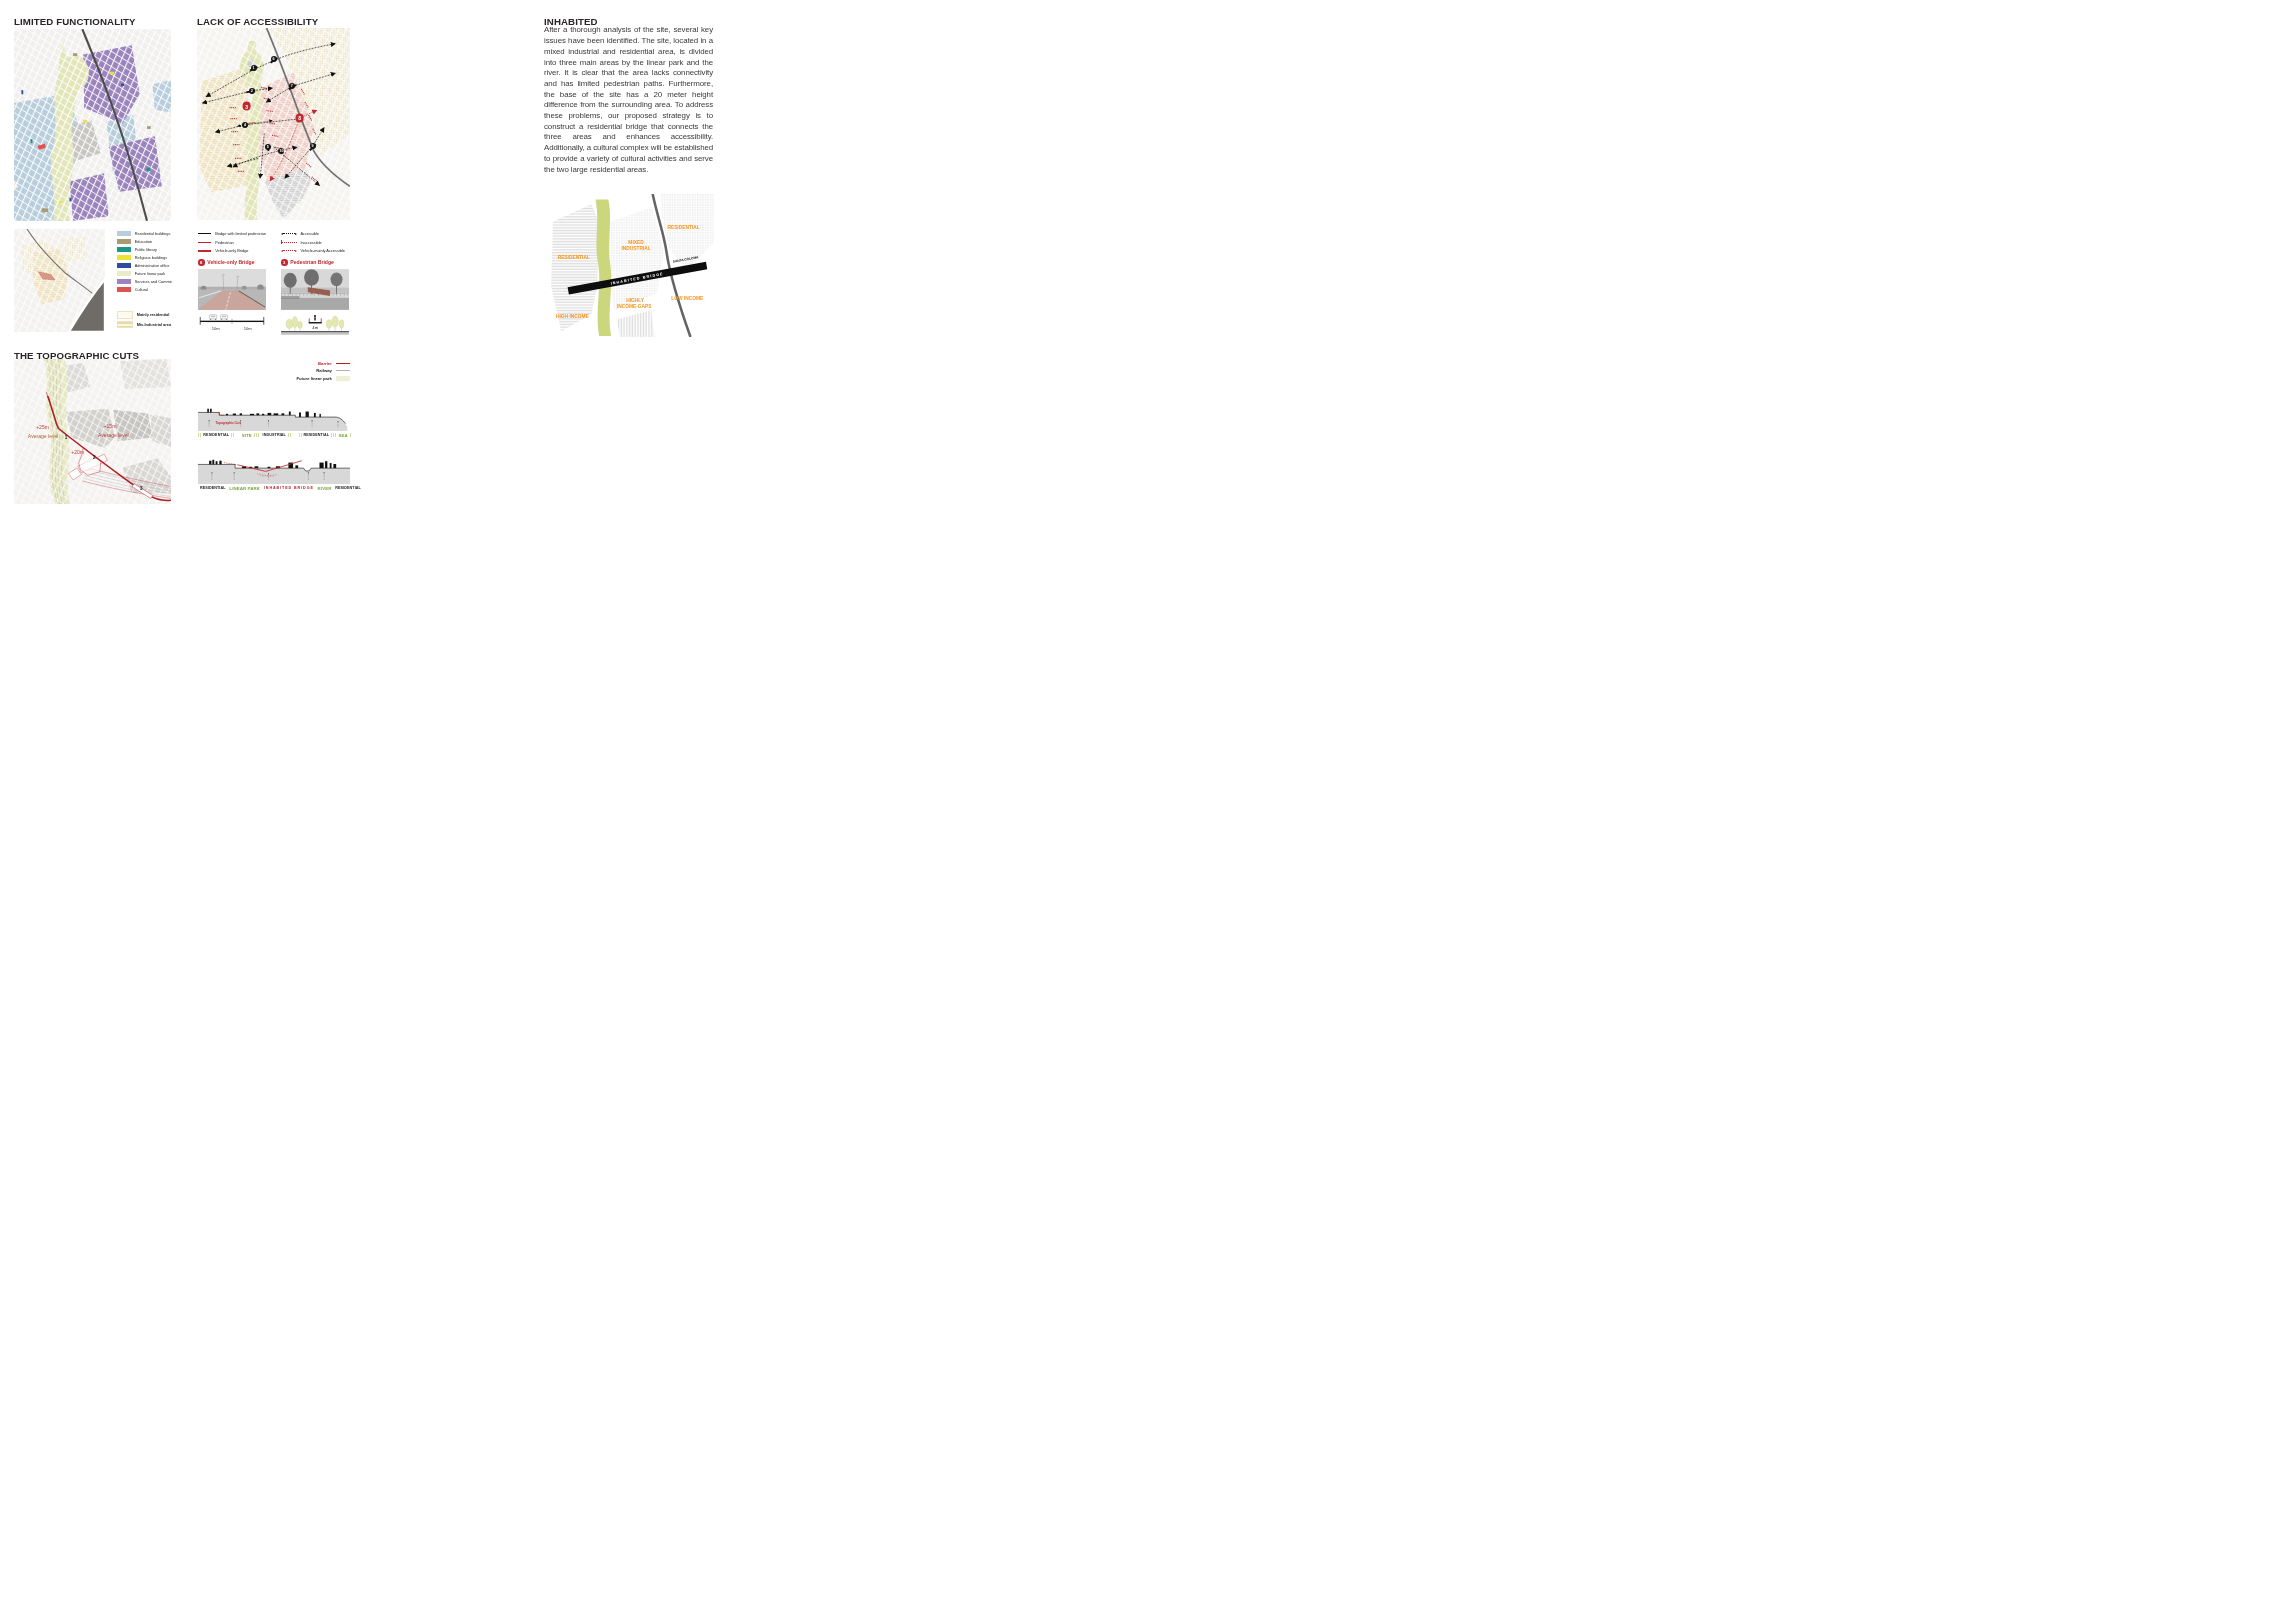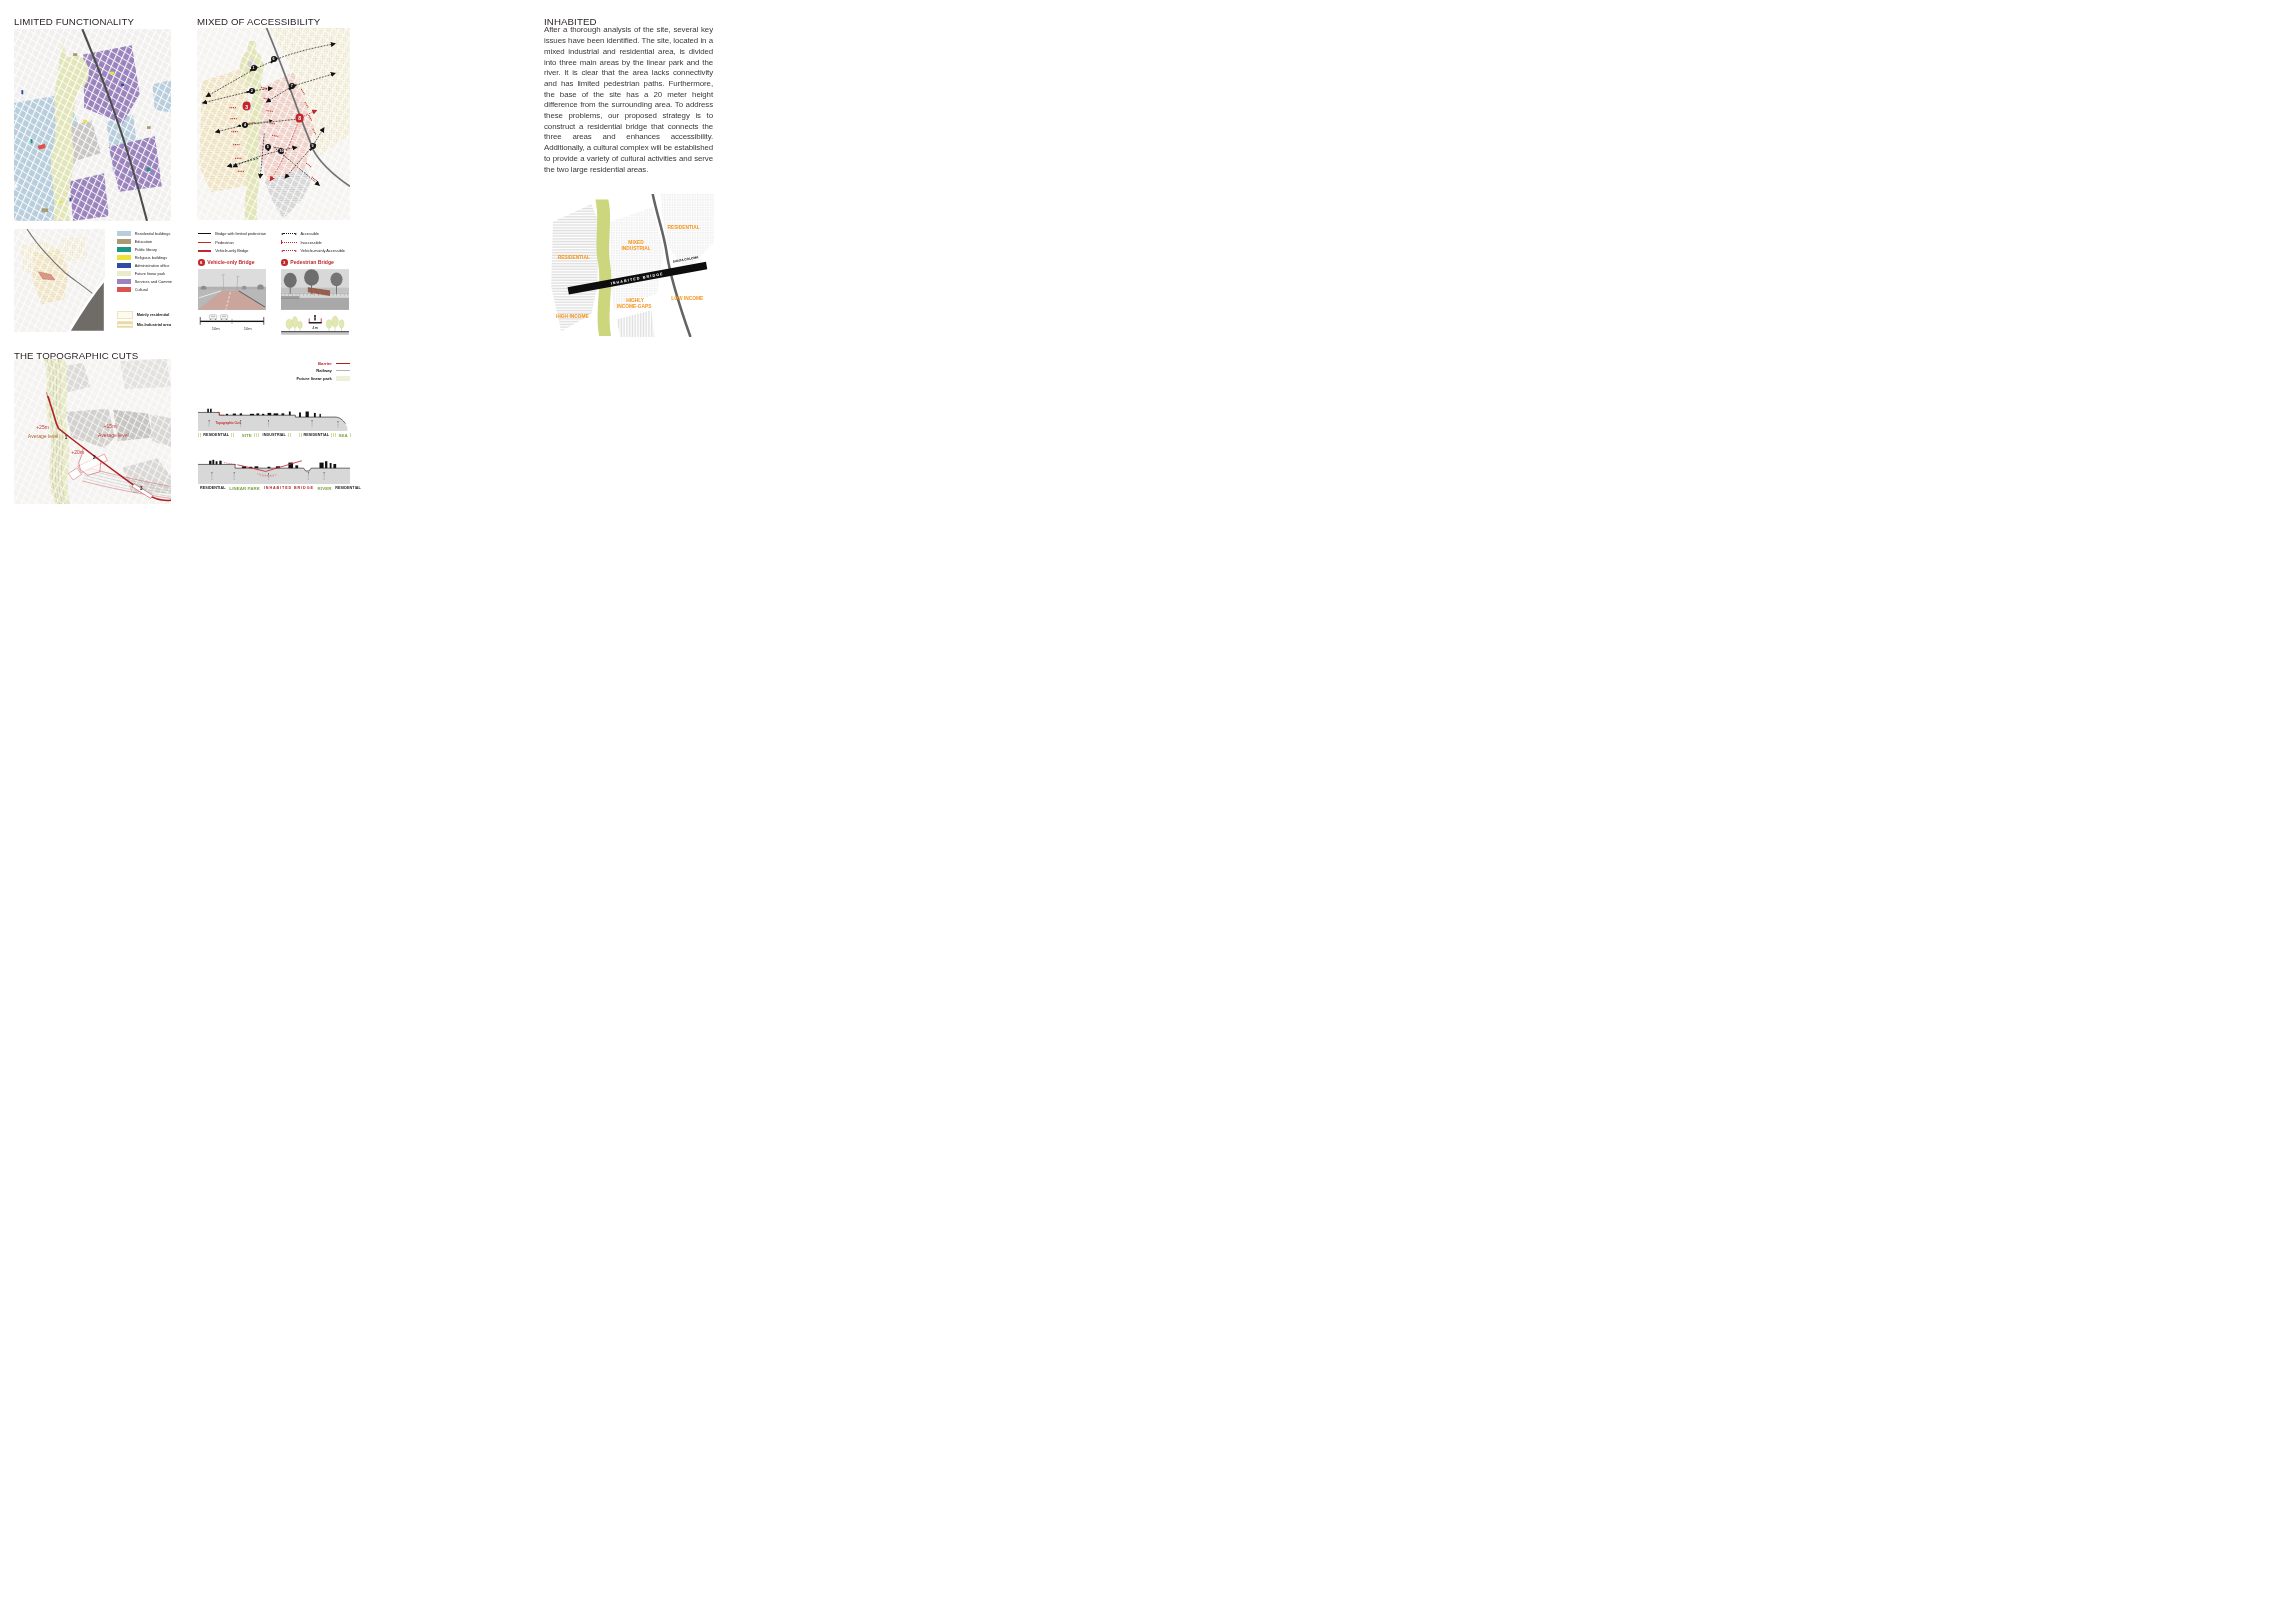--- a/index.html
+++ b/index.html
@@ -1,18 +1,18 @@
 <!DOCTYPE html>
 <html style="font-size:7.4px"><head>
 <meta charset="utf-8">
 <style>
   html,body{margin:0;padding:0;background:#ffffff;}
   body{font-family:"Liberation Sans", sans-serif; color:#231f20;}
   .board{position:relative;width:726px;height:513px;background:#fff;overflow:hidden;}
-  .ptitle{position:absolute;font-size:9.7px;font-weight:400;letter-spacing:0.1px;color:#2b2426;white-space:nowrap;}
+  .ptitle{position:absolute;font-size:9.7px;font-weight:700;letter-spacing:0.1px;color:#2b2426;white-space:nowrap;}
   .abs{position:absolute;}
   svg{display:block;}
 
   
   .legend1{position:absolute;left:117px;top:231px;width:60px;}
   .lg1-row{display:flex;align-items:center;margin-bottom:3px;}
   .lg1-sw{width:14px;height:4.6px;margin-right:3.7px;flex:0 0 auto;}
   .lg1-lab{font-size:3.9px;color:#222;white-space:nowrap;}
   .legend1b{position:absolute;left:117px;top:311px;width:65px;}
   .lg1b-row{display:flex;align-items:center;margin-bottom:2.3px;}
@@ -206,21 +206,21 @@
     <div class="lg1b-row">
         <span class="lg1b-sw sw-dots"></span>
         <span class="lg1b-lab">Mainly residential</span>
       </div>
     <div class="lg1b-row">
         <span class="lg1b-sw sw-lines"></span>
         <span class="lg1b-lab">Mix-Industrial area</span>
       </div>
   </div>
 
-  <h2 class="ptitle" style="left:197px;top:8.3px;">MIXED OF ACCESSIBILITY</h2>
+  <h2 class="ptitle" style="left:197px;top:8.3px;">LACK OF ACCESSIBILITY</h2>
 
   <div class="abs" style="left:197px;top:28px;width:153px;height:192px;">
     <svg width="153" height="192" viewBox="0 0 330 415">
       <rect width="330" height="415" fill="#f5f4f1"></rect>
       <path d="M158,0 L330,0 L330,230 L262,278 L212,120 L190,60 Z" fill="url(#dotsTan)"></path>
       <path d="M10,115 L95,88 L110,100 L112,340 L30,355 L5,300 Z" fill="url(#hlinesTan)"></path>
       <path d="M128,135 L208,95 L252,215 L232,310 L150,332 L122,220 Z" fill="url(#hlinesPink)"></path>
       <path d="M146,332 L234,302 L246,332 L228,368 L186,413 L162,372 Z" fill="url(#hlinesGray)"></path>
       <path d="M112,28 C100,70 125,95 120,140 C116,190 100,230 108,280 C114,330 98,370 104,415 L130,415 C124,370 140,330 134,280 C128,230 144,190 140,140 C137,95 120,70 128,28 Z" fill="#e2e5b8"></path>
       <ellipse cx="118" cy="88" rx="26" ry="40" fill="#e2e5b8"></ellipse>

